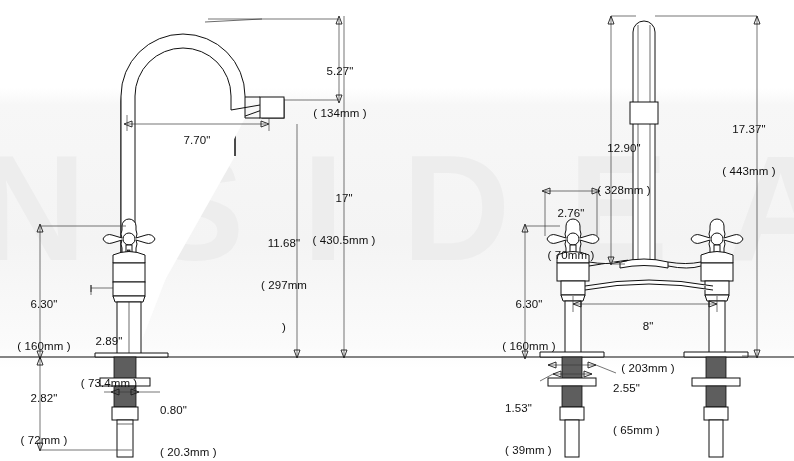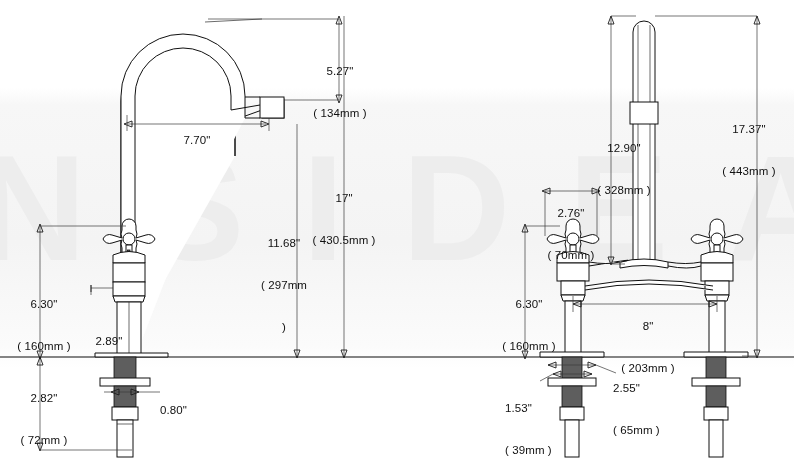--- a/index.html
+++ b/index.html
@@ -301,29 +301,31 @@
     <span class="l">( 430.5mm )</span>
   </div>
 
   <div class="dim c" style="left:2px;top:269px;width:84px;">
     <span class="l">6.30"</span>
     <span class="l">( 160mm )</span>
   </div>
 
   <div class="dim c" style="left:54px;top:306px;width:110px;">
     <span class="l">2.89"</span>
+    <span class="l">( 73.4mm )</span>
   </div>
 
   <div class="dim c" style="left:2px;top:363px;width:84px;">
     <span class="l">2.82"</span>
     <span class="l">( 72mm )</span>
   </div>
 
   <div class="dim" style="left:160px;top:375px;width:110px;">
     <span class="l">0.80"</span>
+    <span class="l">( 20.3mm )</span>
   </div>
 
   <div class="dim c" style="left:578px;top:113px;width:92px;">
     <span class="l">12.90"</span>
     <span class="l">( 328mm )</span>
   </div>
 
   <div class="dim c" style="left:704px;top:94px;width:90px;">
     <span class="l">17.37"</span>
     <span class="l">( 443mm )</span>

